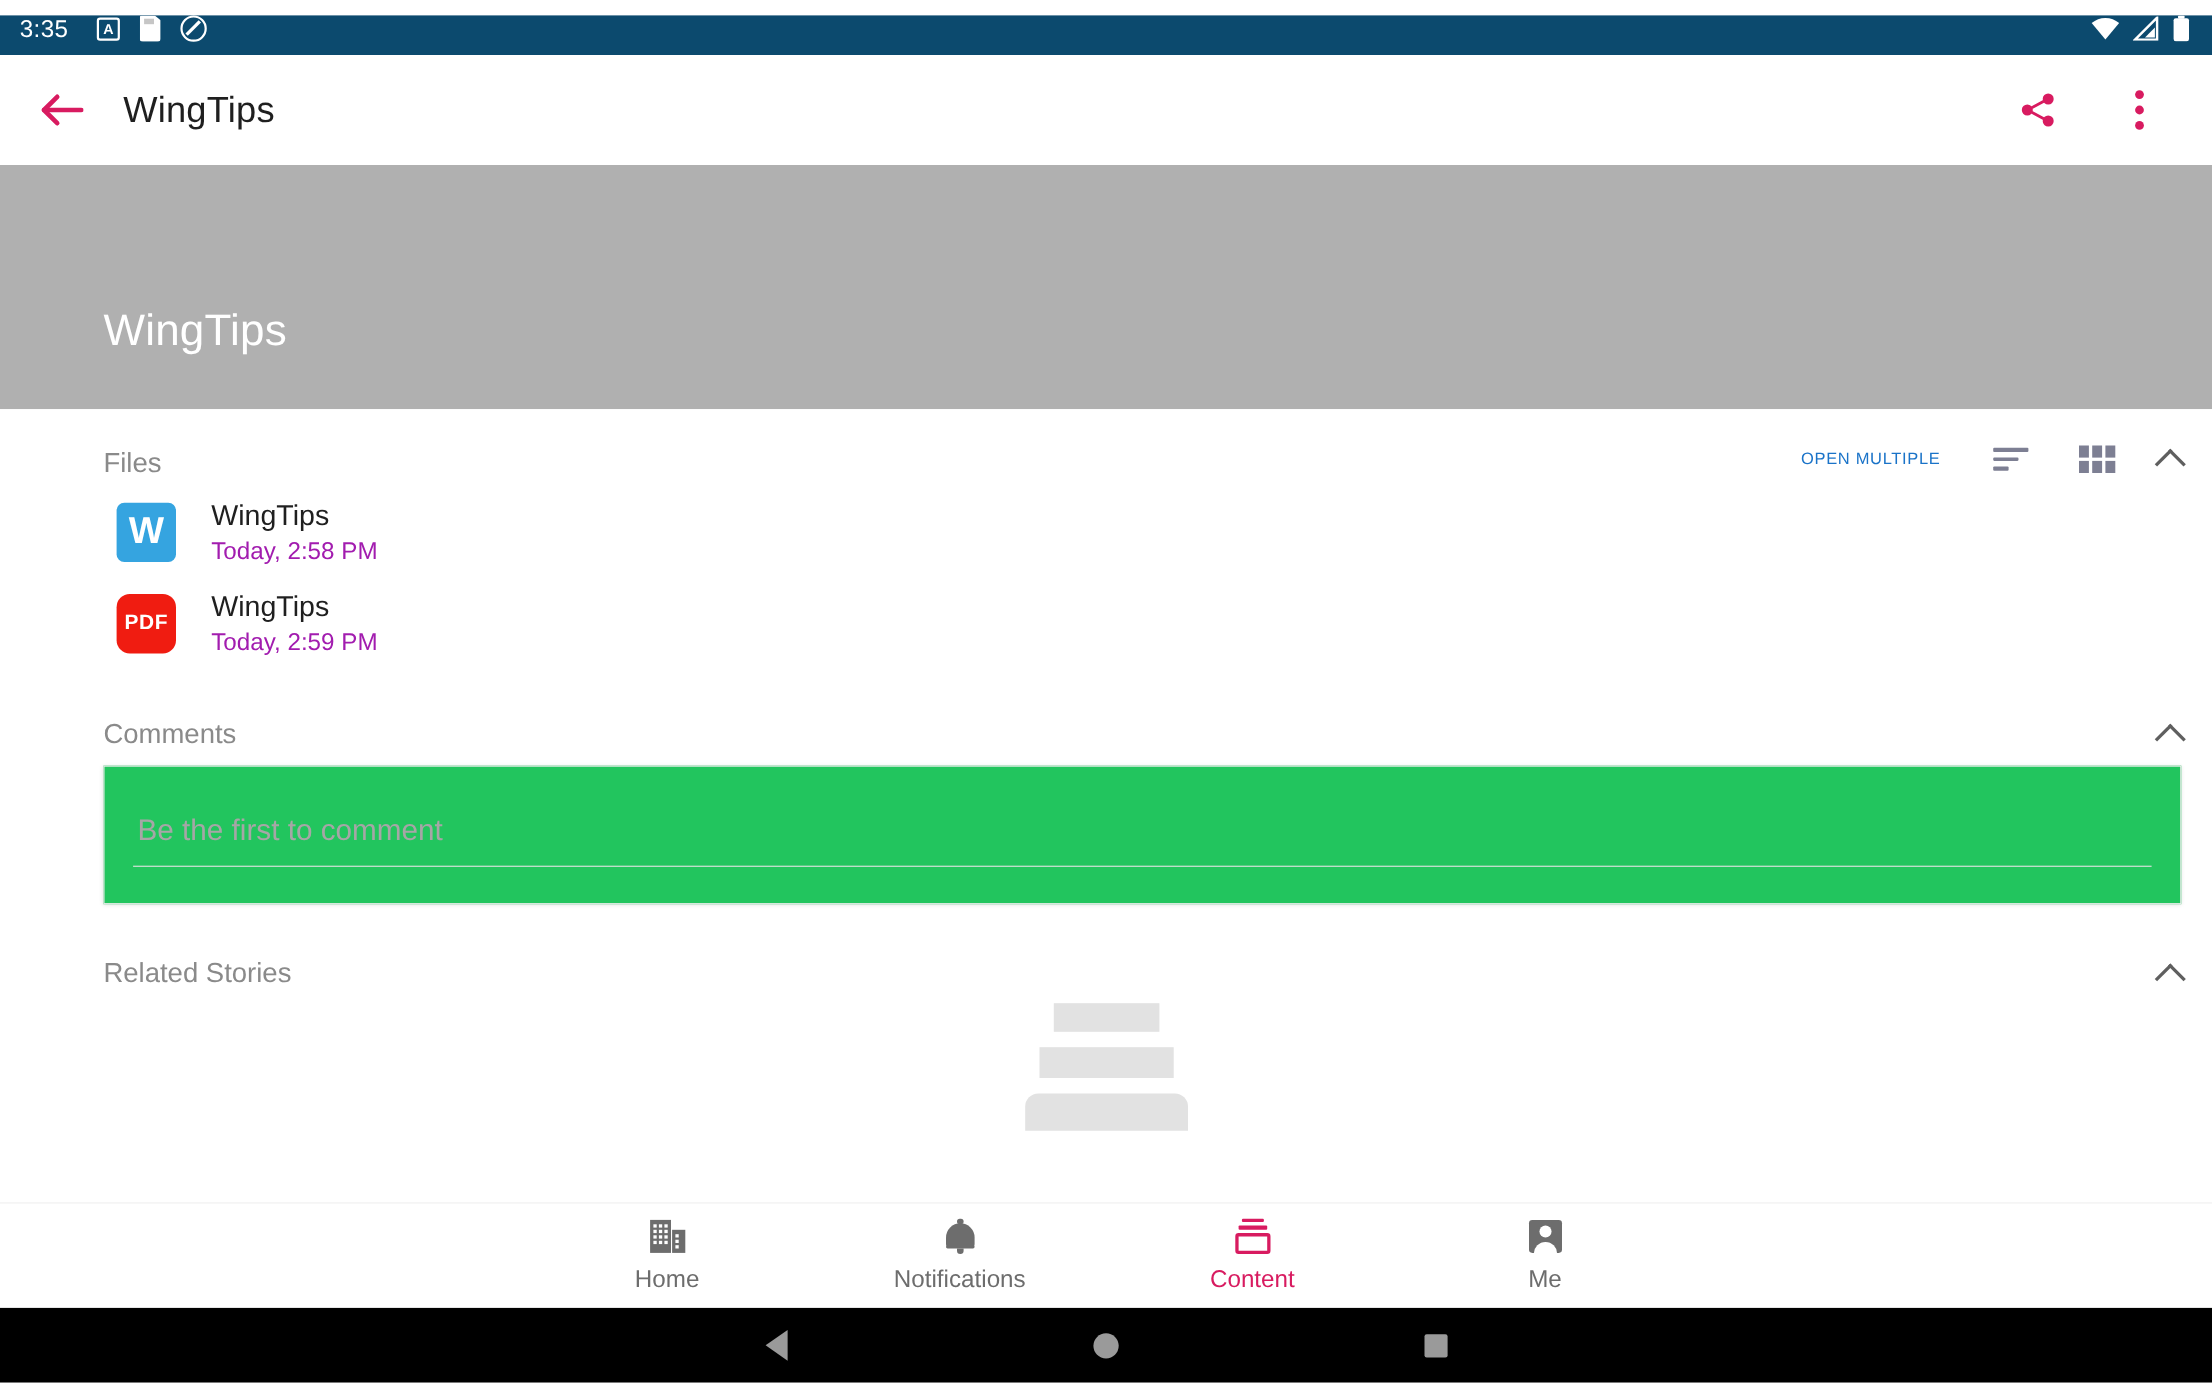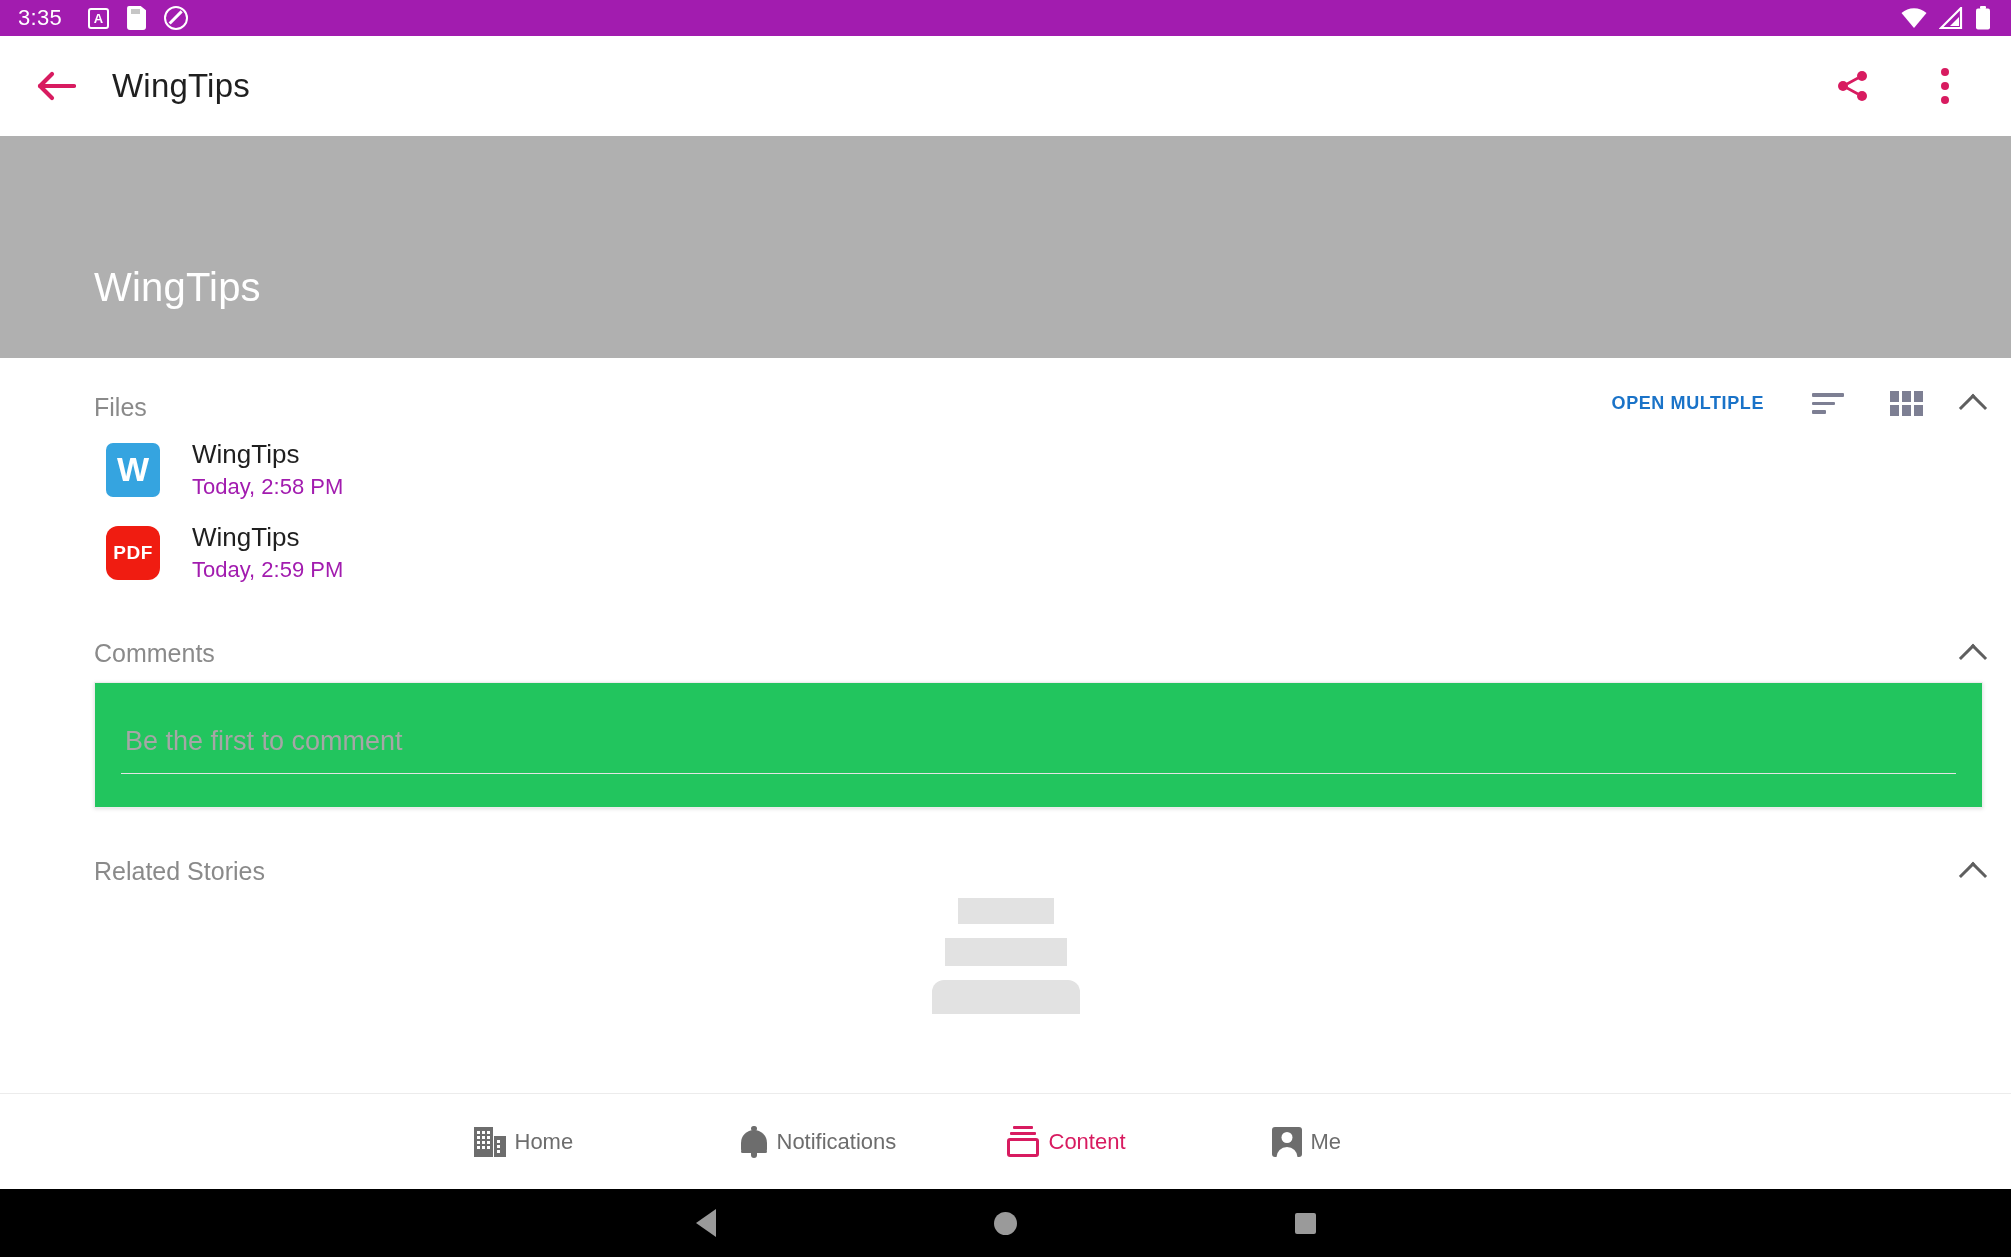--- a/index.html
+++ b/index.html
@@ -13,25 +13,26 @@
     position: relative;
     width: 2011px; height: 1257px;
     background: #ffffff;
     display: flex;
     flex-direction: column;
   }
 
   
   .statusbar {
     height: 36px;
-    background: #a21caf;
-    display: flex;
-    align-items: center;
+    background: #0c4a6e;
+    display: flex;
+    align-items: flex-start;
     padding: 0 20px 0 18px;
     flex: 0 0 36px;
+    margin-top: 14px;
   }
   .status-clock {
     color: #ffffff;
     font-size: 22px;
     letter-spacing: .3px;
     margin-right: 26px;
   }
   .status-left-icons { display: flex; align-items: center; gap: 18px; }
   .status-right-icons { margin-left: auto; display: flex; align-items: center; gap: 12px; }
   .icon-a-box {
@@ -136,22 +137,22 @@
     display: flex;
     align-items: flex-end;
     padding: 0 28px 0 94px;
     height: 64px;
   }
   .section-title { font-size: 25px; color: #8a8a8a; }
   .section-actions { margin-left: auto; display: flex; align-items: center; gap: 34px; }
 
   .open-multiple {
     color: #1a73c8;
-    font-size: 18px;
-    font-weight: bold;
+    font-size: 15px;
+    font-weight: normal;
     letter-spacing: .6px;
     cursor: pointer;
     padding: 6px 8px;
   }
   .sort-icon { width: 32px; height: 24px; display:flex; flex-direction:column; justify-content:center; gap:5px; cursor:pointer; padding: 6px; box-sizing: content-box; }
   .sort-icon span { height: 3.5px; background: #7d7f93; display:block; border-radius:1px; }
   .sort-icon span:nth-child(1) { width: 100%; }
   .sort-icon span:nth-child(2) { width: 72%; }
   .sort-icon span:nth-child(3) { width: 44%; }
   .grid-icon { display: grid; grid-template-columns: repeat(3, 9px); grid-template-rows: repeat(2, 11px); gap: 3px; cursor: pointer; padding: 6px; }
@@ -229,21 +230,21 @@
     background: #ffffff;
     border-top: 1px solid #ececec;
     display: flex;
     align-items: center;
     justify-content: center;
     gap: 0;
   }
   .nav-item {
     width: 266px;
     display: flex;
-    flex-direction: row;
+    flex-direction: column;
     align-items: center;
     gap: 9px;
     cursor: pointer;
     color: #6d6d6d;
   }
   .nav-item.active { color: #d81b60; }
   .nav-label { font-size: 22px; }
   .nav-glyph { height: 34px; display: flex; align-items: center; justify-content: center; }
 
   

